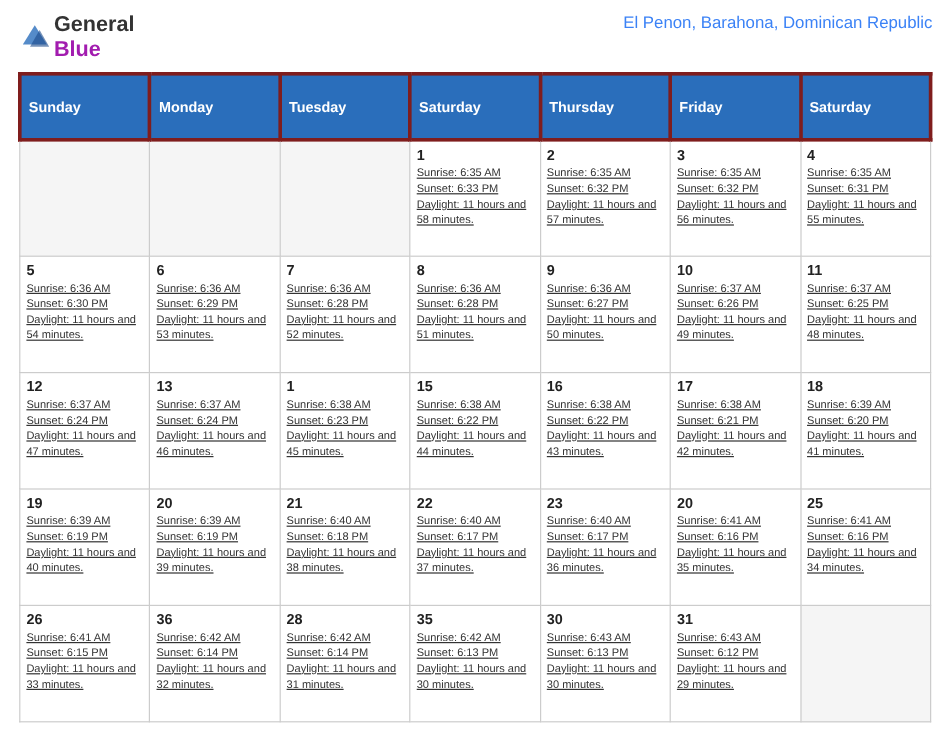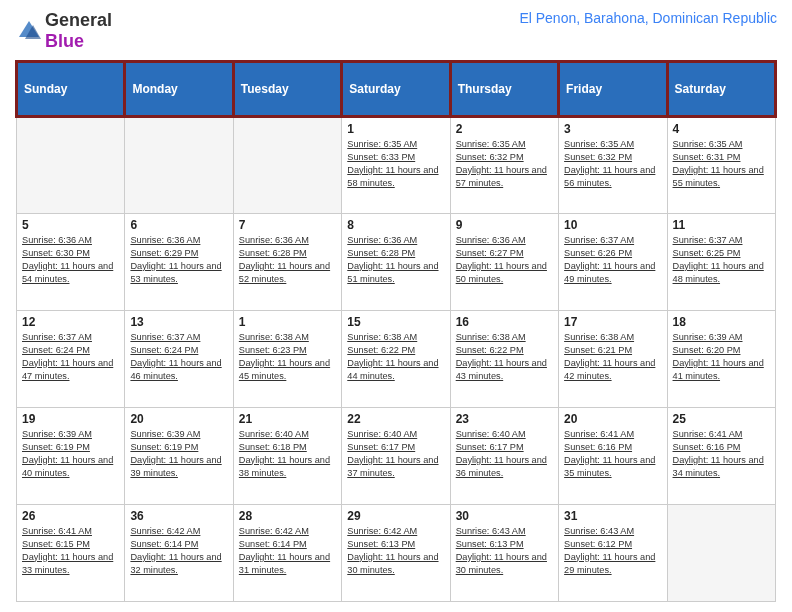--- a/index.html
+++ b/index.html
@@ -250,21 +250,21 @@
           </td>
           <td>
             <span class="day-num">36</span>
             <div class="day-info">Sunrise: 6:42 AM<br>Sunset: 6:14 PM<br>Daylight: 11 hours and 32 minutes.</div>
           </td>
           <td>
             <span class="day-num">28</span>
             <div class="day-info">Sunrise: 6:42 AM<br>Sunset: 6:14 PM<br>Daylight: 11 hours and 31 minutes.</div>
           </td>
           <td>
-            <span class="day-num">29</span>
+            <span class="day-num">35</span>
             <div class="day-info">Sunrise: 6:42 AM<br>Sunset: 6:13 PM<br>Daylight: 11 hours and 30 minutes.</div>
           </td>
           <td>
             <span class="day-num">30</span>
             <div class="day-info">Sunrise: 6:43 AM<br>Sunset: 6:13 PM<br>Daylight: 11 hours and 30 minutes.</div>
           </td>
           <td>
             <span class="day-num">31</span>
             <div class="day-info">Sunrise: 6:43 AM<br>Sunset: 6:12 PM<br>Daylight: 11 hours and 29 minutes.</div>
           </td>

